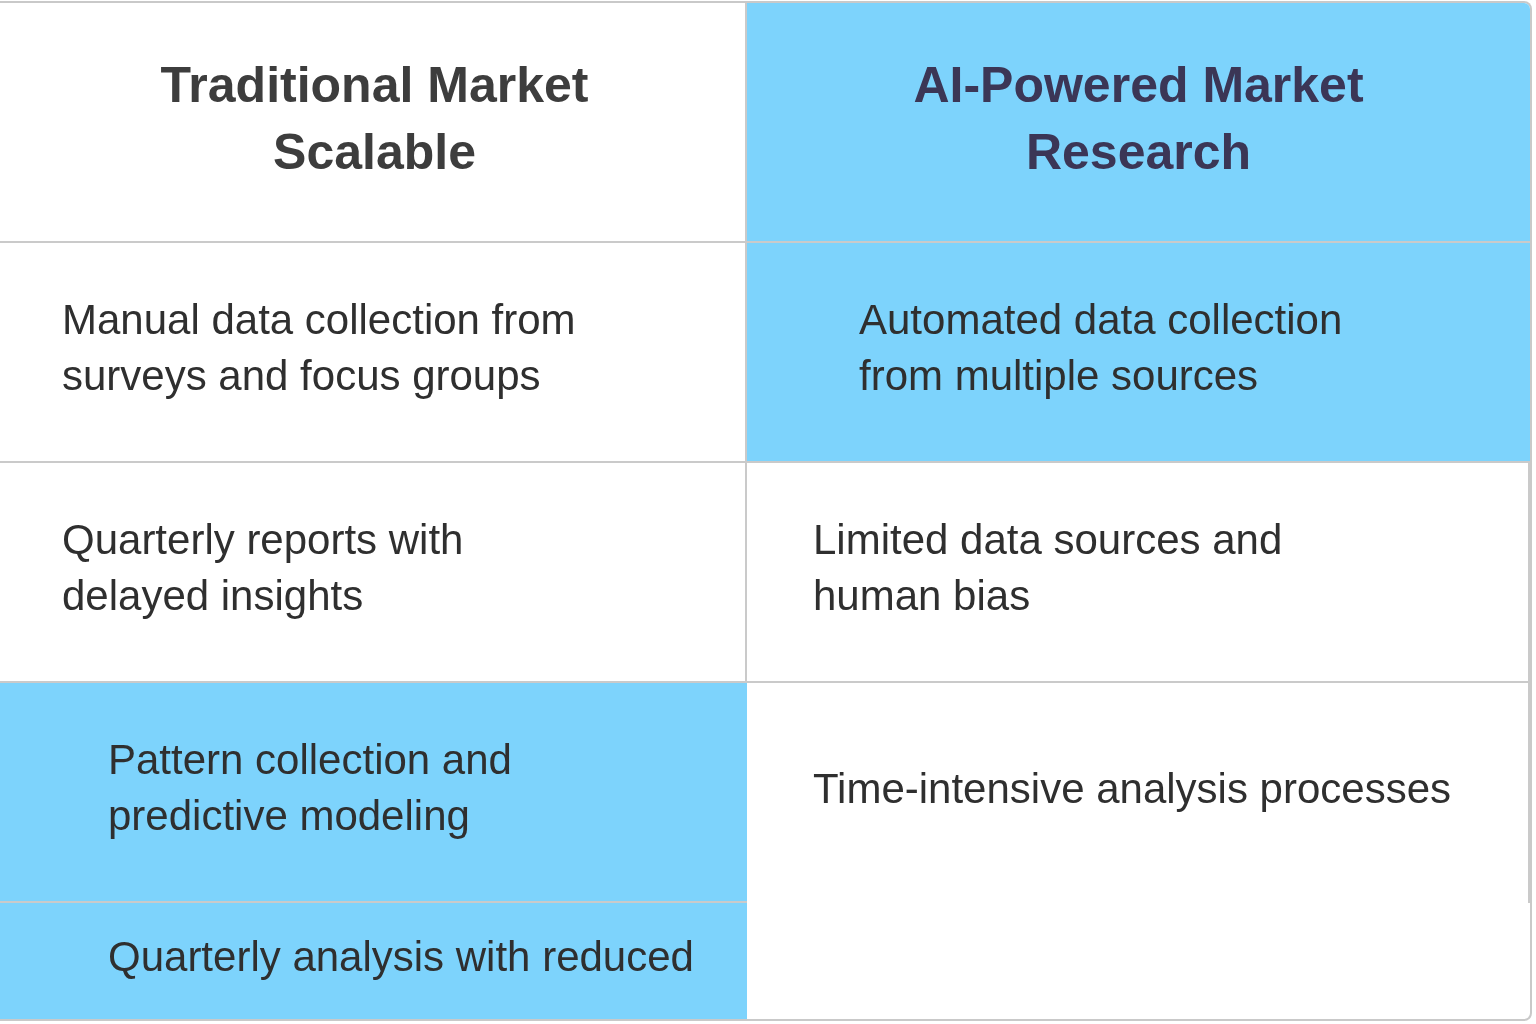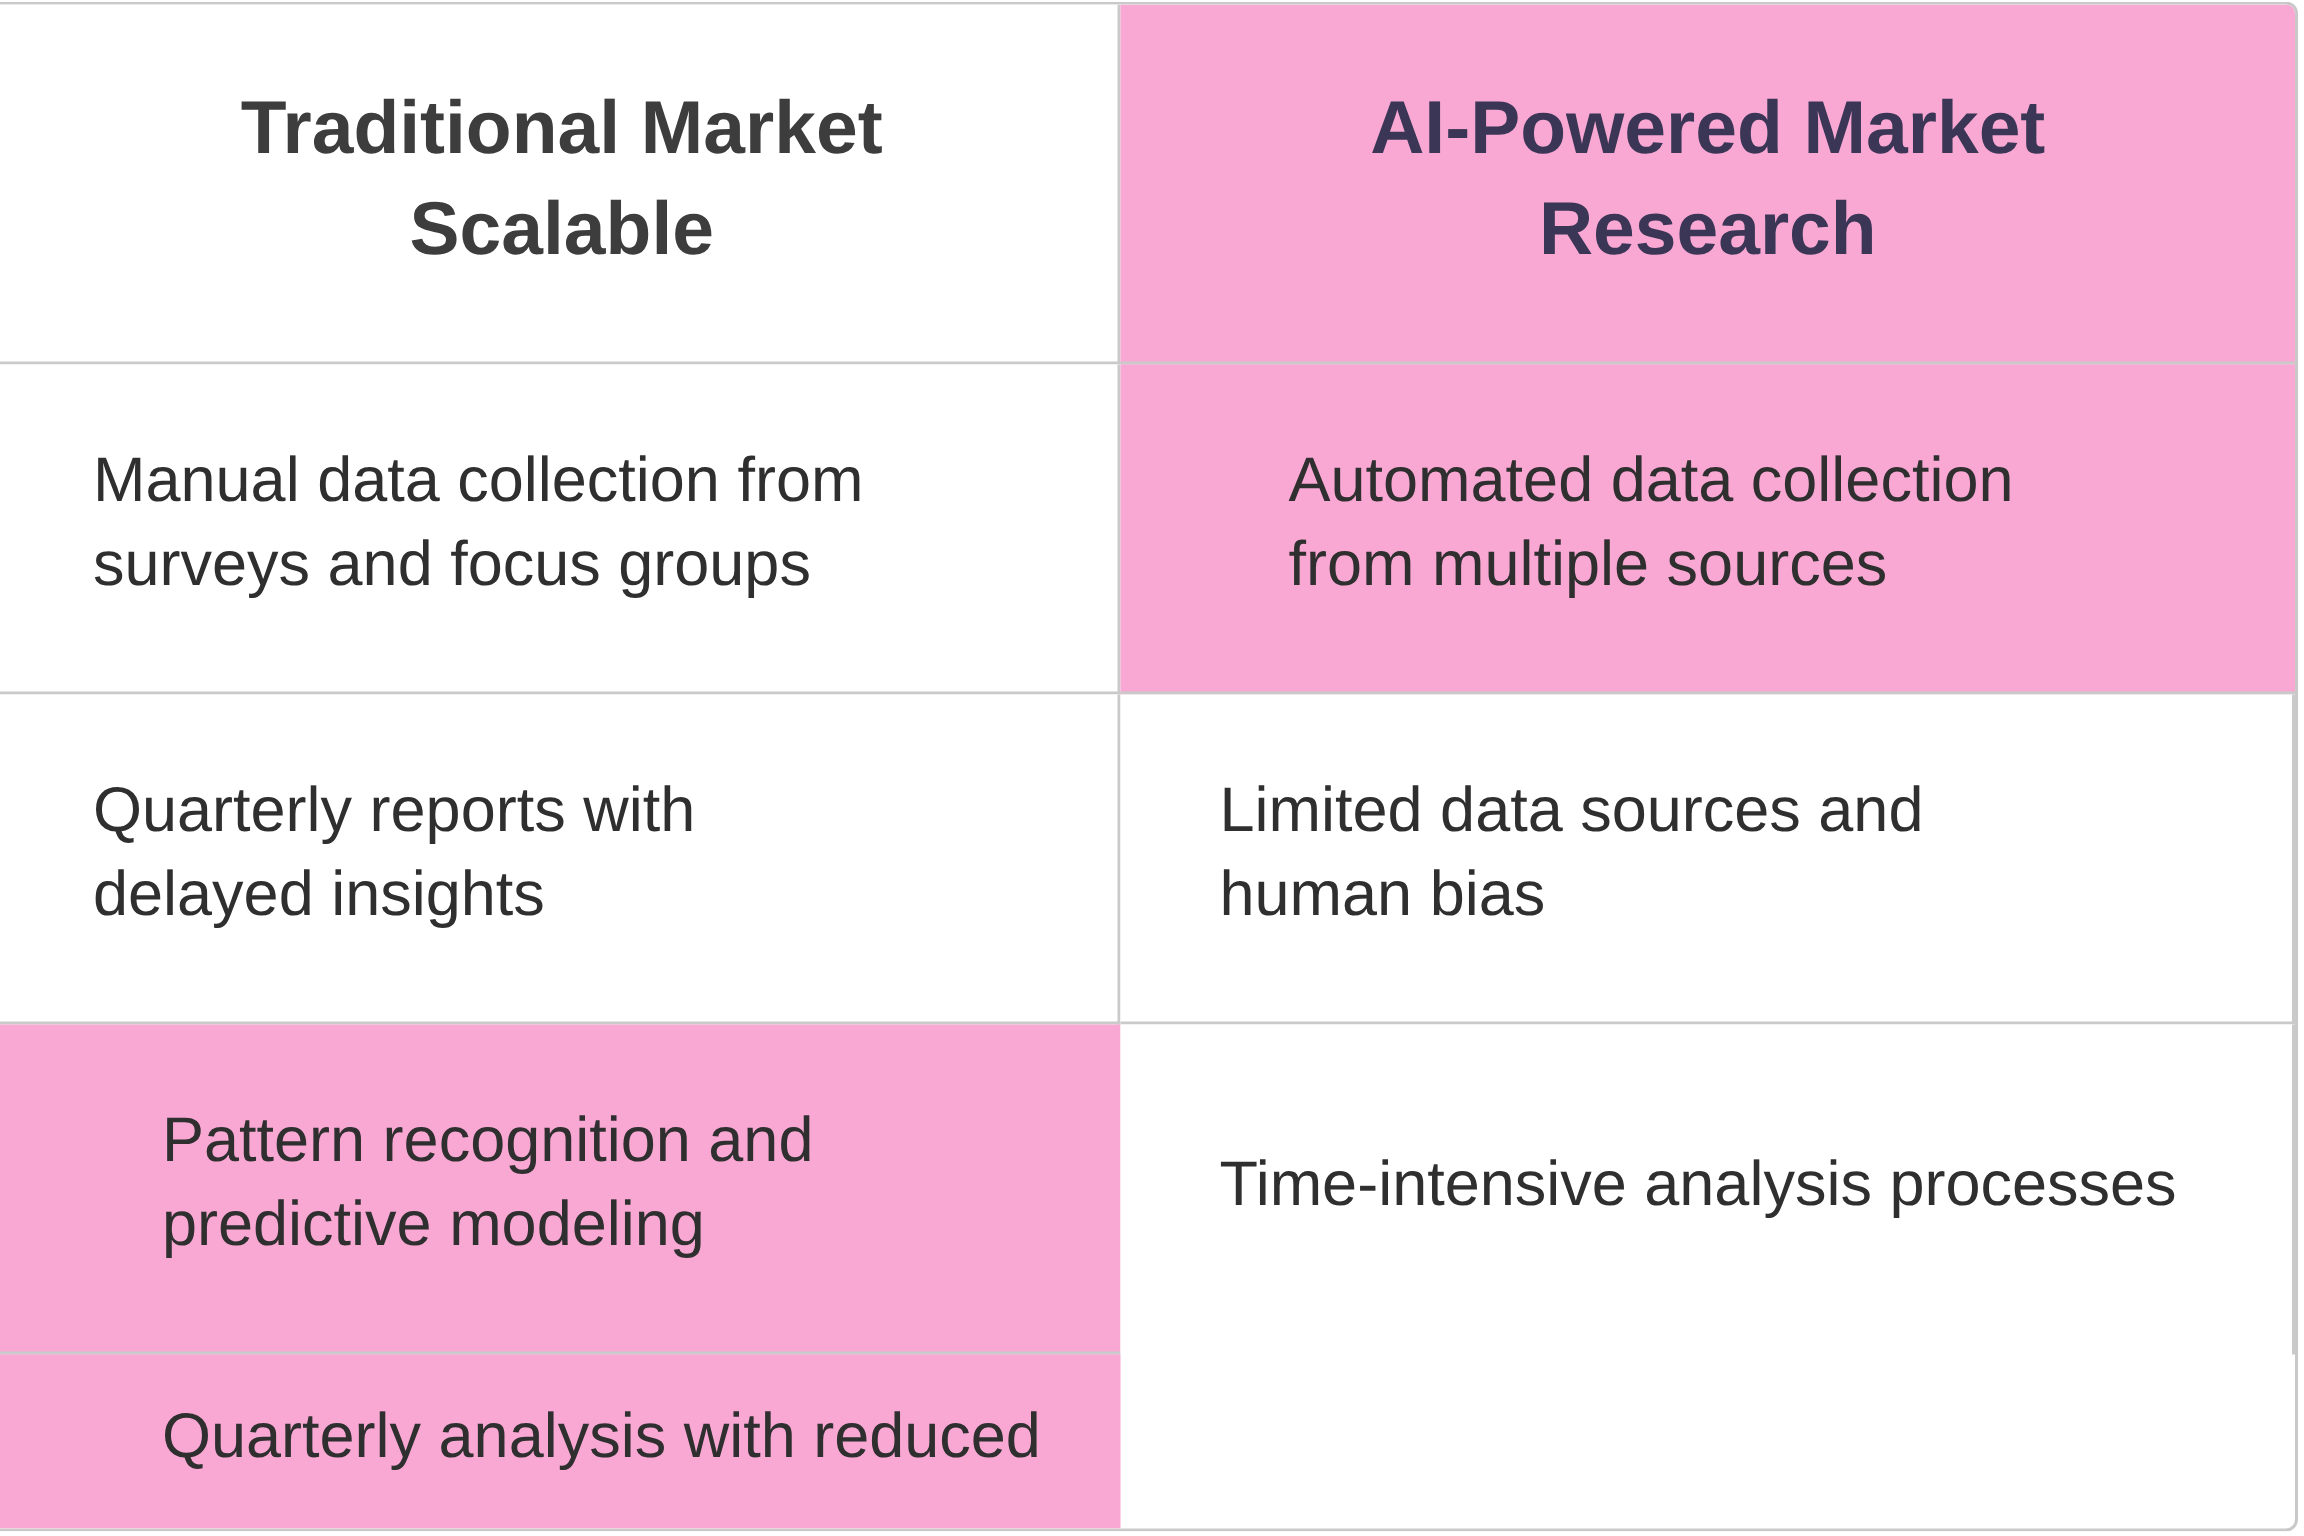--- a/index.html
+++ b/index.html
@@ -35,21 +35,21 @@
       box-sizing: border-box;
       border-bottom: 2px solid #cacaca;
       display: flex;
       align-items: center;
     }
     .cell.left {
       border-right: 2px solid #cacaca;
       background: #ffffff;
     }
     .cell.right {
-      background: #f9a8d4;
+      background: #7dd3fc;
     }
     .cell.last {
       border-bottom: none;
     }
     .head {
       justify-content: center;
       text-align: center;
       font-weight: bold;
       font-size: 50px;
       line-height: 67px;
@@ -90,21 +90,21 @@
     </div>
 
     <div class="cell left body-text">
       <span class="txt" style="max-width:470px;">Quarterly reports with delayed insights</span>
     </div>
 
     <div class="cell left body-text">
       <span class="txt" style="max-width:520px;">Limited data sources and human bias</span>
     </div>
     <div class="cell right body-text">
-      <span class="txt" style="max-width:480px;">Pattern recognition and predictive modeling</span>
+      <span class="txt" style="max-width:480px;">Pattern collection and predictive modeling</span>
     </div>
 
     <div class="cell left body-text last">
       <span class="txt nowrap">Time-intensive analysis processes</span>
     </div>
     <div class="cell right body-text last">
       <span class="txt nowrap">Quarterly analysis with reduced</span>
     </div>
 
   </div>

